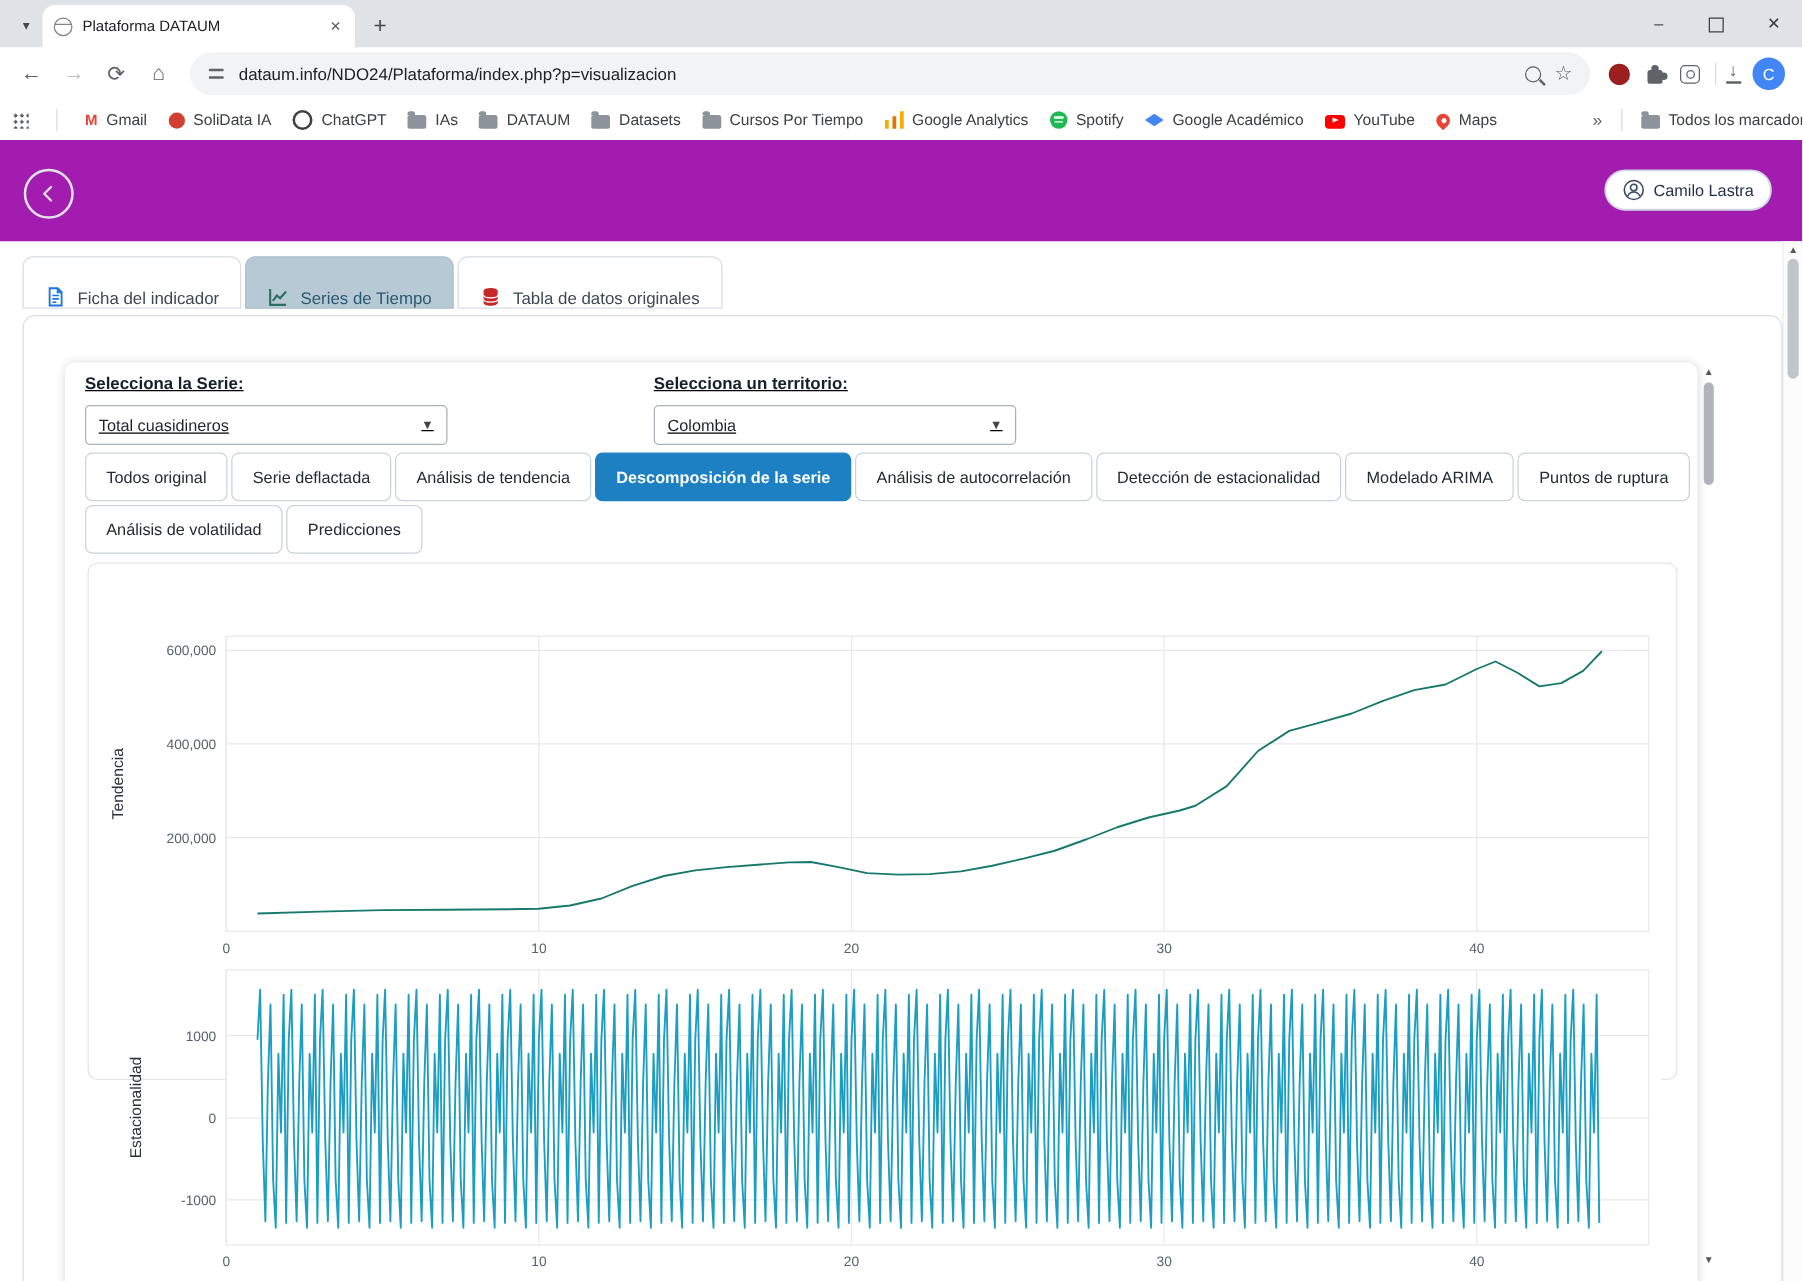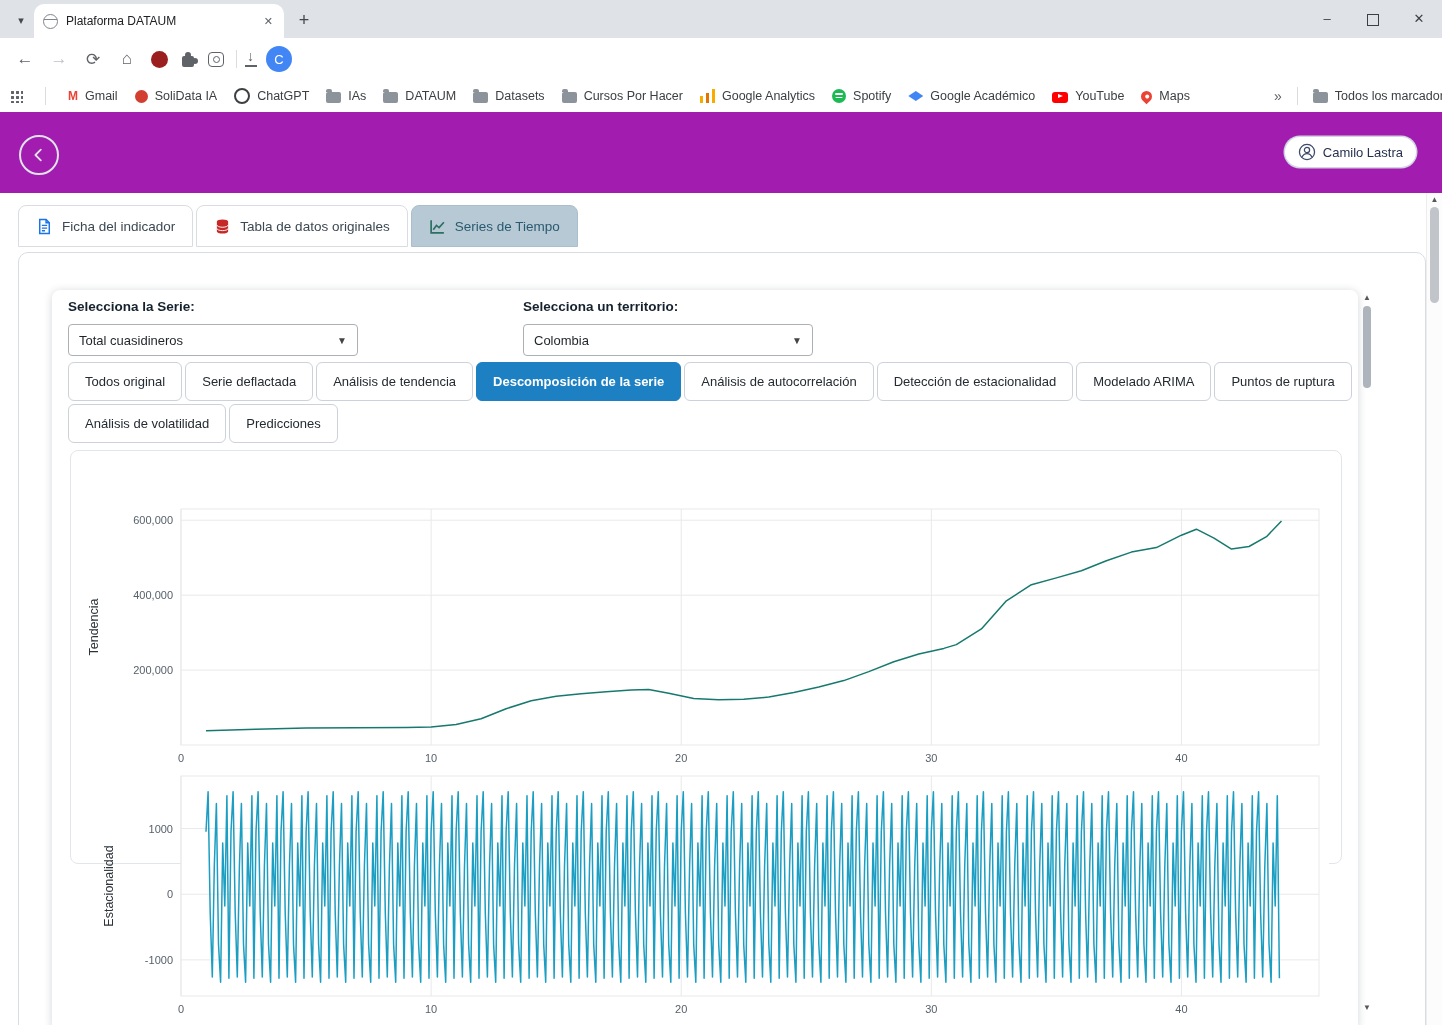--- a/index.html
+++ b/index.html
@@ -76,29 +76,29 @@
 
   
   .browser-scroll{position:absolute;top:193px;right:0;width:15px;bottom:0;background:#fcfcfd;border-left:1px solid #ededee;}
   .scroll-arr{position:absolute;left:0;right:0;text-align:center;font-size:8px;color:#54575b;}
   .browser-scroll .thumb{position:absolute;top:14px;left:3px;width:9px;height:96px;background:#c1c5c9;border-radius:5px;}
   .inner-scroll{position:absolute;top:293px;left:1360px;width:14px;height:719px;}
   .inner-scroll .thumb{position:absolute;top:13px;left:3px;width:8px;height:82px;background:#aeb4bb;border-radius:4px;}
 
   
   .main-tabs{position:absolute;top:205px;left:18px;display:flex;gap:3px;}
-  .main-tab{display:flex;align-items:center;gap:9px;padding:0 17px;height:40px;background:#fff;border:1px solid #d8dde2;border-radius:8px 8px 0 0;font-size:13.5px;color:#3c4852;}
+  .main-tab{display:flex;align-items:flex-end;gap:9px;padding:0 17px;height:40px;background:#fff;border:1px solid #d8dde2;border-radius:8px 8px 0 0;font-size:13.5px;color:#3c4852;}
   .main-tab.active{background:#b7c9d4;border-color:#a9bfcc;color:#2a5a70;}
   .ticon{width:17px;height:17px;flex:0 0 auto;}
 
   
   .panel{position:absolute;top:252px;left:18px;width:1406px;height:790px;border:1px solid #d9dde2;border-radius:10px;background:#fff;}
   .card{position:absolute;top:290px;left:52px;width:1306px;height:742px;background:#fff;border-radius:8px;box-shadow:0 1px 8px rgba(40,50,60,.20);}
 
-  .filters{position:absolute;top:9px;left:16px;display:flex;gap:165px;}
+  .filters{position:absolute;top:9px;left:16px;display:flex;gap:165px;text-decoration:underline;}
   .f-label{font-size:13.5px;font-weight:700;color:#15222e;margin-bottom:10px;}
   .select{width:268px;height:30px;border:1px solid #a9b0b6;border-radius:4px;display:flex;align-items:center;justify-content:space-between;padding:0 10px;font-size:13px;color:#1f2429;background:#fff;}
   .caret{font-size:10px;color:#444;}
 
   .subtabs{position:absolute;top:72px;left:16px;width:1290px;display:flex;flex-wrap:wrap;gap:3px;}
   .subtab{height:37px;display:flex;align-items:center;padding:0 16px;border:1px solid #cbd2d9;border-radius:6px;font-size:13px;color:#242b31;background:#fff;}
   .subtab.active{background:#1c80c3;border-color:#1c80c3;color:#fff;font-weight:700;}
 
   .chart-card{position:absolute;top:160px;left:18px;width:1270px;height:412px;border:1px solid #e2e6ea;border-radius:8px;}
   #charts-svg{position:absolute;top:0;left:0;overflow:visible;}
@@ -123,20 +123,26 @@
       <span class="winbtn"><i class="maxbox"></i></span>
       <span class="winbtn">✕</span>
     </div>
   </div>
 
   <div class="toolbar">
     <span class="navbtn">←</span>
     <span class="navbtn disabled">→</span>
     <span class="navbtn">⟳</span>
     <span class="navbtn">⌂</span>
+    <div class="urlbar">
+      <span class="tune"></span>
+      <span class="url-text">dataum.info/NDO24/Plataforma/index.php?p=visualizacion</span>
+      <span class="mag"></span>
+      <span class="star">☆</span>
+    </div>
     <span class="exticon adblock"></span>
     <span class="exticon puzzle"></span>
     <span class="exticon lens"></span>
     <span class="vdiv"></span>
     <span class="dl"></span>
     <span class="avatar-c">C</span>
   </div>
 
   <div class="bookmarks">
     <span class="apps-grid"></span>
@@ -160,21 +166,21 @@
     <div class="bm">
         <span class="fav fav-folder"></span>
         <span>DATAUM</span>
       </div>
     <div class="bm">
         <span class="fav fav-folder"></span>
         <span>Datasets</span>
       </div>
     <div class="bm">
         <span class="fav fav-folder"></span>
-        <span>Cursos Por Hacer</span>
+        <span>Cursos Por Tiempo</span>
       </div>
     <div class="bm">
         <span class="fav fav-analytics"></span>
         <span>Google Analytics</span>
       </div>
     <div class="bm">
         <span class="fav fav-spotify"></span>
         <span>Spotify</span>
       </div>
     <div class="bm">
@@ -222,34 +228,34 @@
 
   <div class="main-tabs">
     <div class="main-tab">
       <svg class="ticon" viewBox="0 0 16 16">
         <path d="M3.5 1.5h6l3 3v10h-9z" fill="none" stroke="#1a73e8" stroke-width="1.4"></path>
         <path d="M9.5 1.5v3h3" fill="none" stroke="#1a73e8" stroke-width="1.4"></path>
         <path d="M5.5 7h5M5.5 9.5h5M5.5 12h3" stroke="#1a73e8" stroke-width="1.2"></path>
       </svg>
       <span>Ficha del indicador</span>
     </div>
+    <div class="main-tab active">
+      <svg class="ticon" viewBox="0 0 16 16">
+        <path d="M2 2v12h12" fill="none" stroke="#2e6f63" stroke-width="1.6"></path>
+        <path d="M4 11l3-4 2.5 2L14 4" fill="none" stroke="#2e6f63" stroke-width="1.6"></path>
+      </svg>
+      <span>Series de Tiempo</span>
+    </div>
     <div class="main-tab">
       <svg class="ticon" viewBox="0 0 16 16">
         <ellipse cx="8" cy="3.4" rx="5.3" ry="2.1" fill="#c62828"></ellipse>
         <path d="M2.7 3.4v9.2c0 1.16 2.37 2.1 5.3 2.1s5.3-.94 5.3-2.1V3.4z" fill="#c62828"></path>
         <path d="M2.7 6.6c0 1.16 2.37 2.1 5.3 2.1s5.3-.94 5.3-2.1M2.7 9.8c0 1.16 2.37 2.1 5.3 2.1s5.3-.94 5.3-2.1" fill="none" stroke="#fff" stroke-width=".9"></path>
       </svg>
       <span>Tabla de datos originales</span>
-    </div>
-    <div class="main-tab active">
-      <svg class="ticon" viewBox="0 0 16 16">
-        <path d="M2 2v12h12" fill="none" stroke="#2e6f63" stroke-width="1.6"></path>
-        <path d="M4 11l3-4 2.5 2L14 4" fill="none" stroke="#2e6f63" stroke-width="1.6"></path>
-      </svg>
-      <span>Series de Tiempo</span>
     </div>
   </div>
 
   <div class="panel"></div>
 
   <div class="card">
     <div class="filters">
       <div>
         <div class="f-label">Selecciona la Serie:</div>
         <div class="select">

